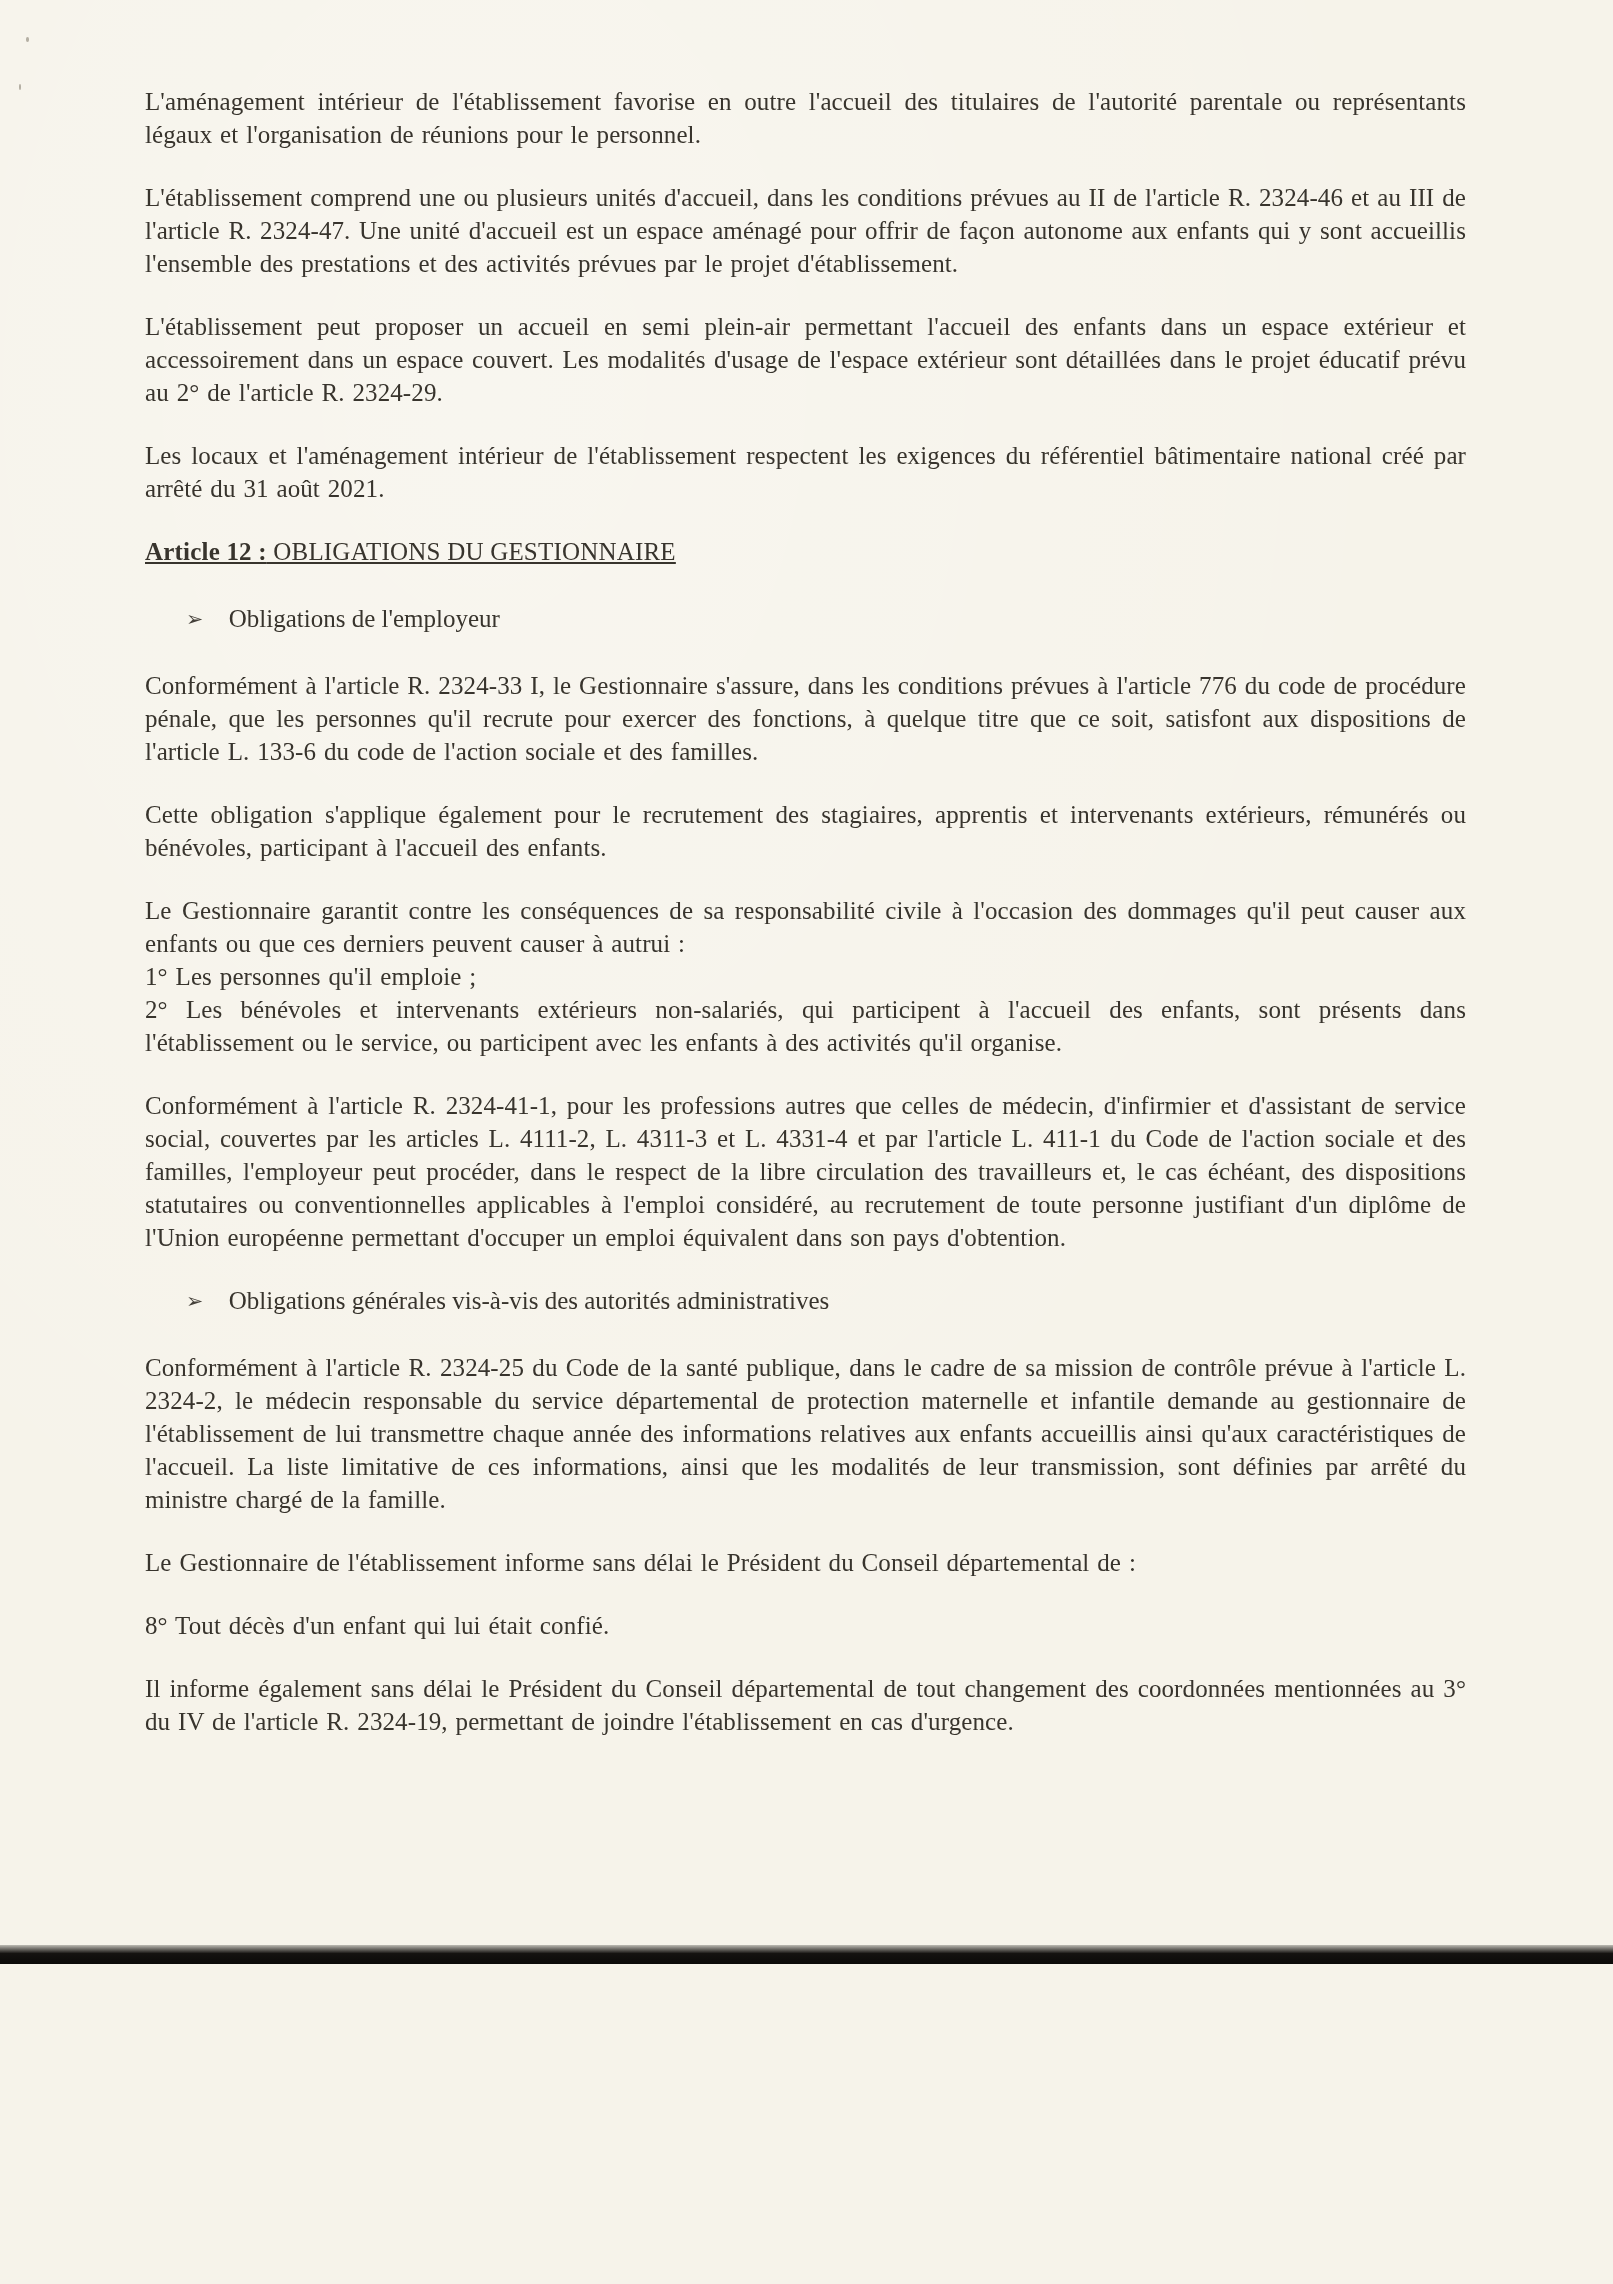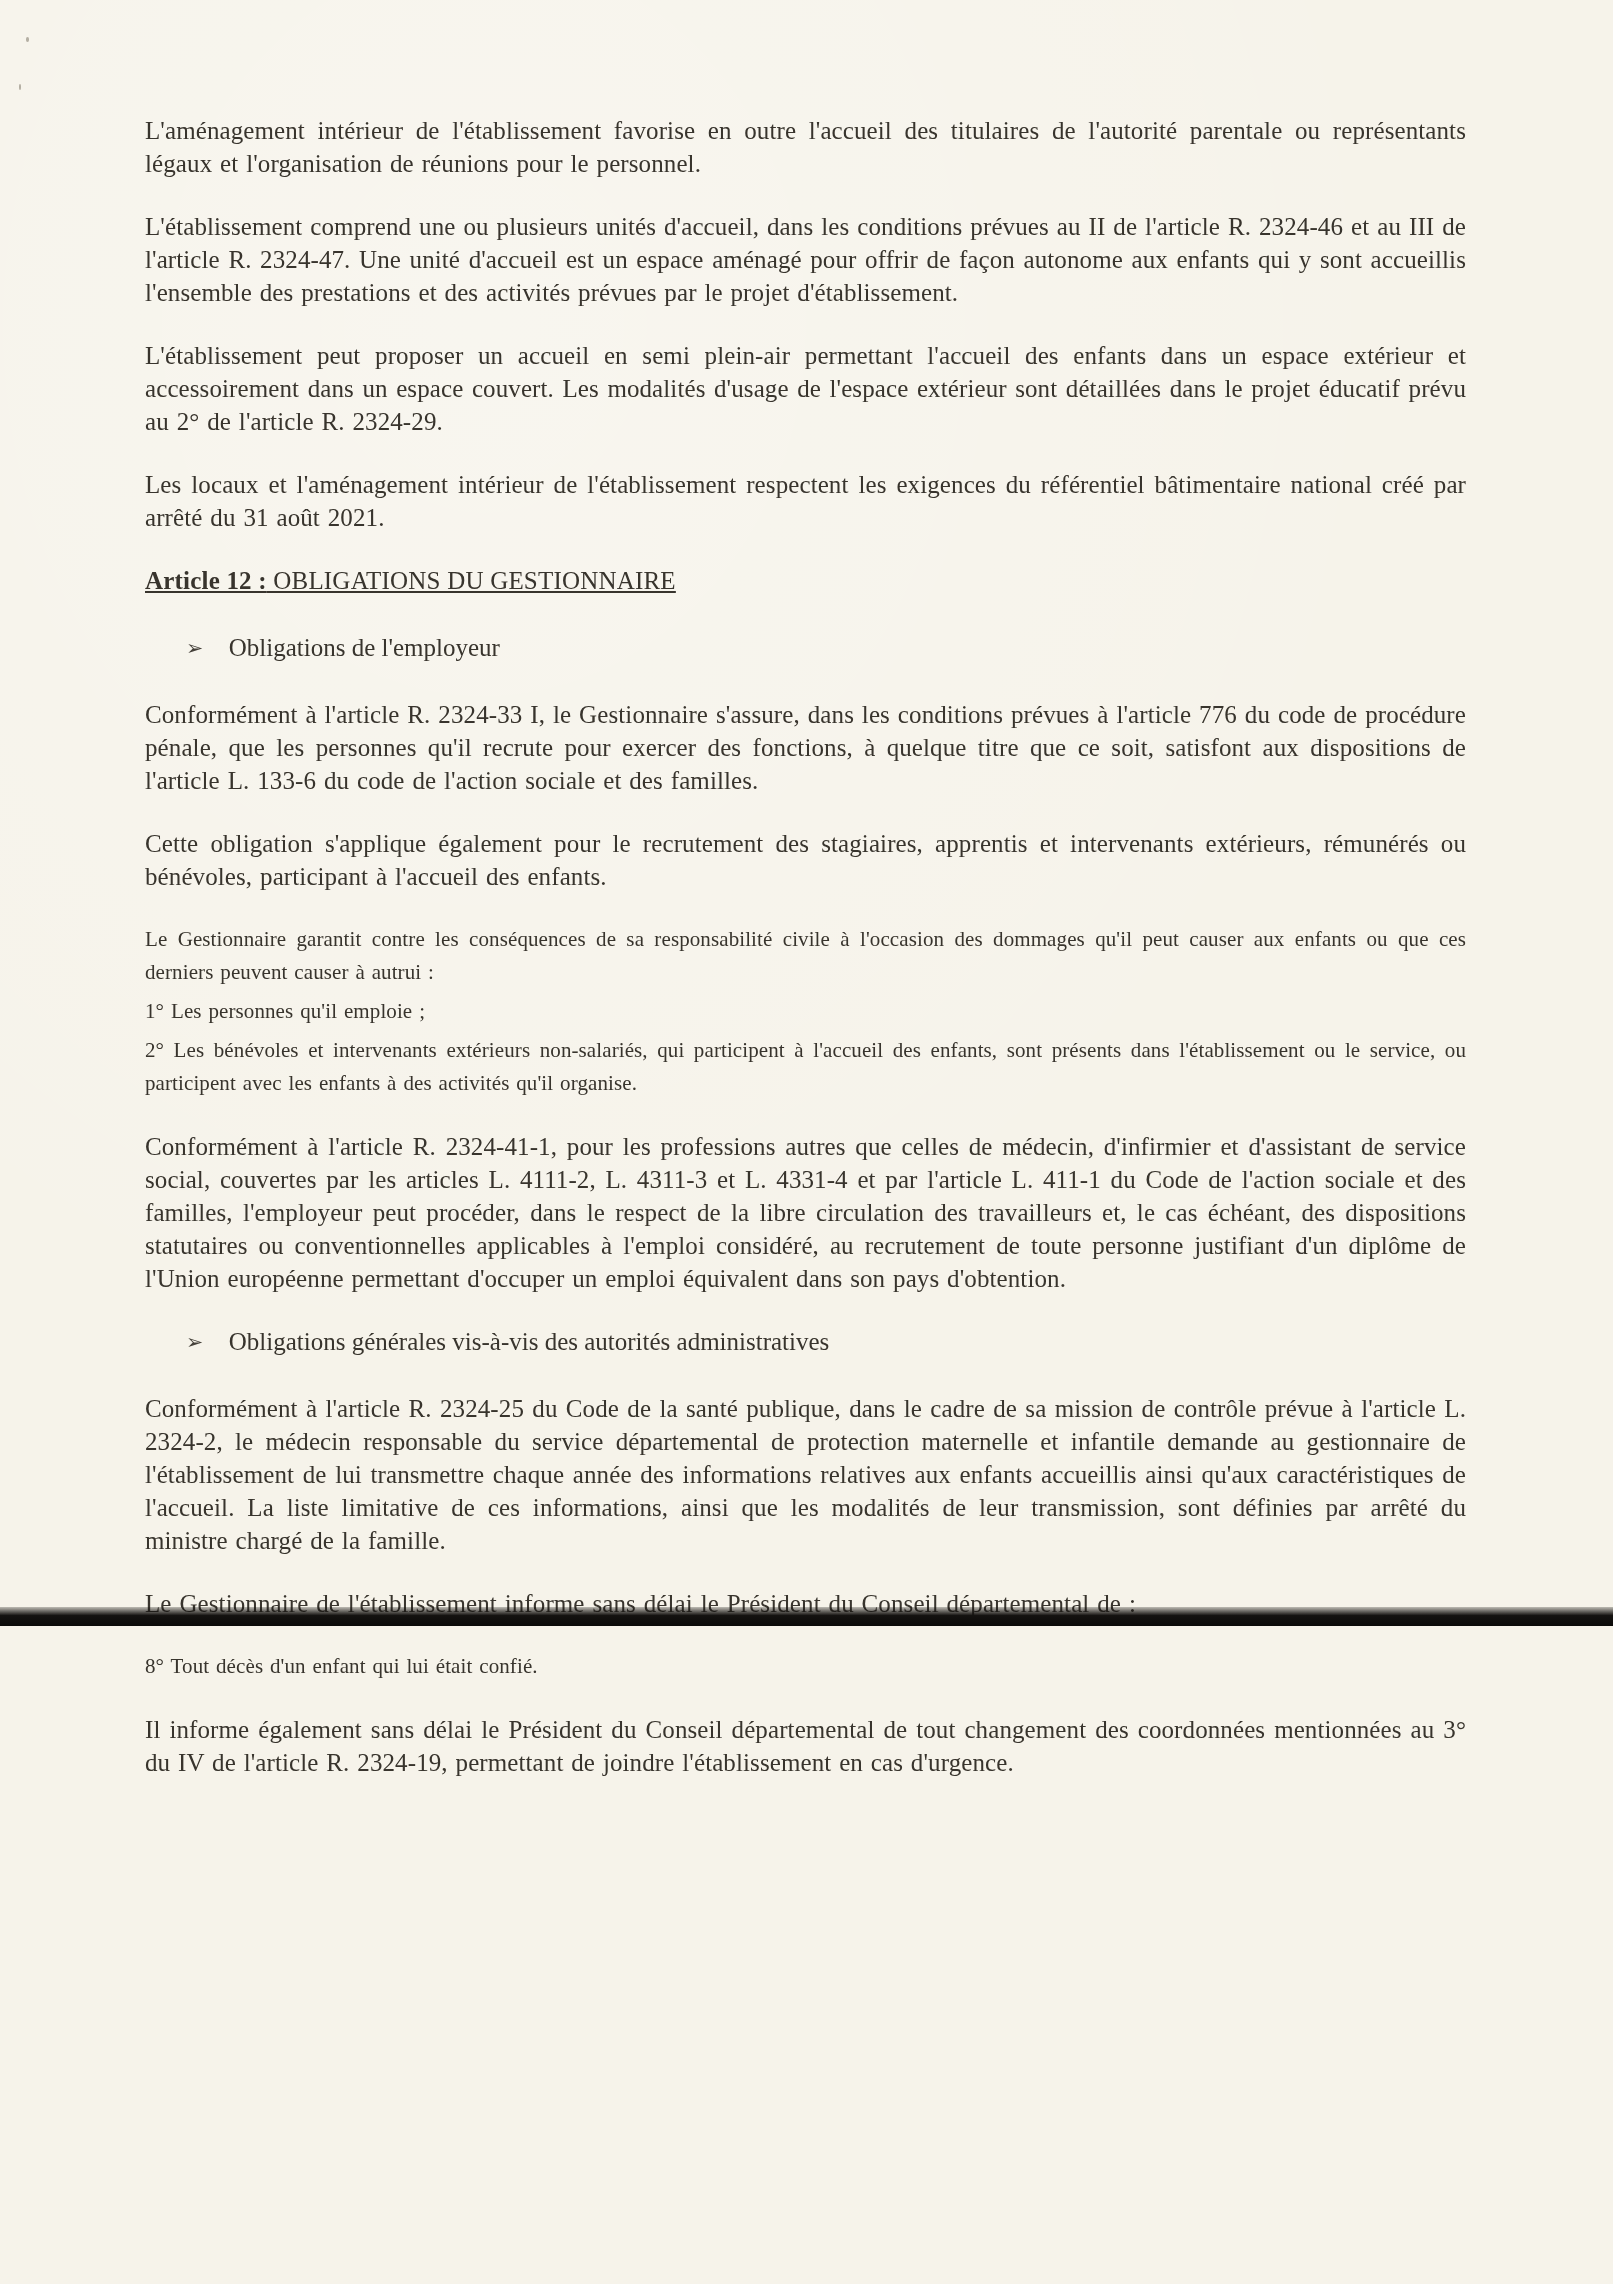--- a/index.html
+++ b/index.html
@@ -10,42 +10,41 @@
     background: #f6f3ea;
     font-family: "Liberation Serif", serif;
     color: #38342d;
     position: relative;
     overflow: hidden;
   }
   .page {
     position: absolute;
     top: 0; left: 0;
     width: 1613px;
-    height: 1626px;
-    padding: 114px 147px 0 145px;
+    height: 1964px;
+    padding: 85px 147px 0 145px;
     background:
       radial-gradient(ellipse at 30% 20%, rgba(255,255,255,0.25), rgba(0,0,0,0) 60%),
       #f6f3ea;
   }
   .para {
     font-size: 25px;
     line-height: 33px;
     text-align: justify;
     word-spacing: 1.5px;
     letter-spacing: 0.1px;
     margin-bottom: 30px;
   }
   .para-group { margin-bottom: 30px; }
   .para-group .line {
-    font-size: 21px;
+    font-size: 25px;
     line-height: 33px;
     text-align: justify;
     word-spacing: 1.5px;
     letter-spacing: 0.1px;
-    margin-top: 6px;
   }
   .heading {
     font-size: 25px;
     line-height: 33px;
     font-weight: normal;
     margin: 5.9px 0 34px 0;
     letter-spacing: 0.2px;
     text-decoration: underline;
   }
   .heading .bold { font-weight: bold; }

